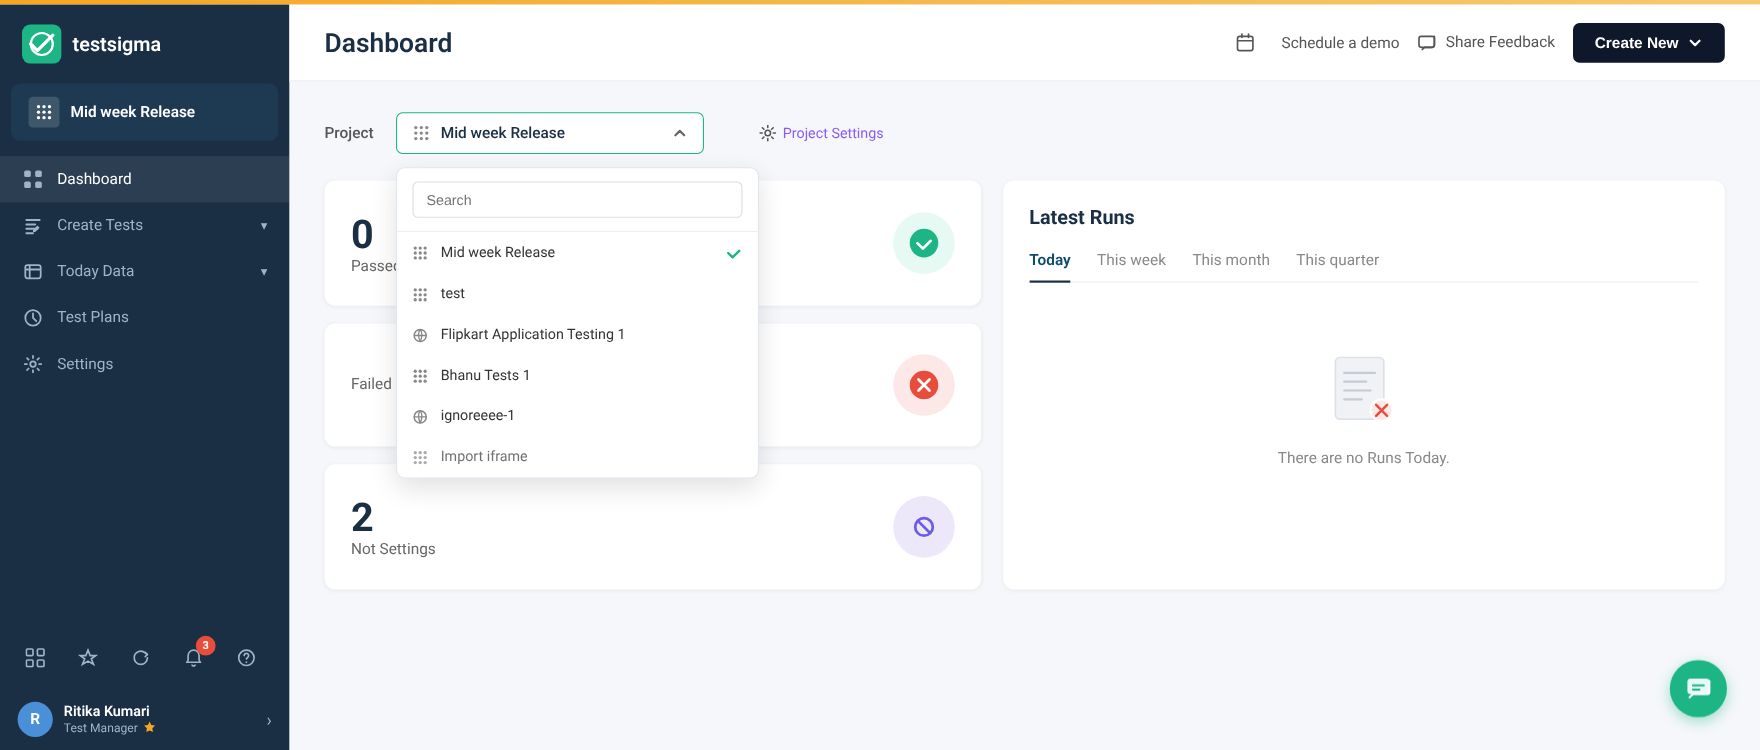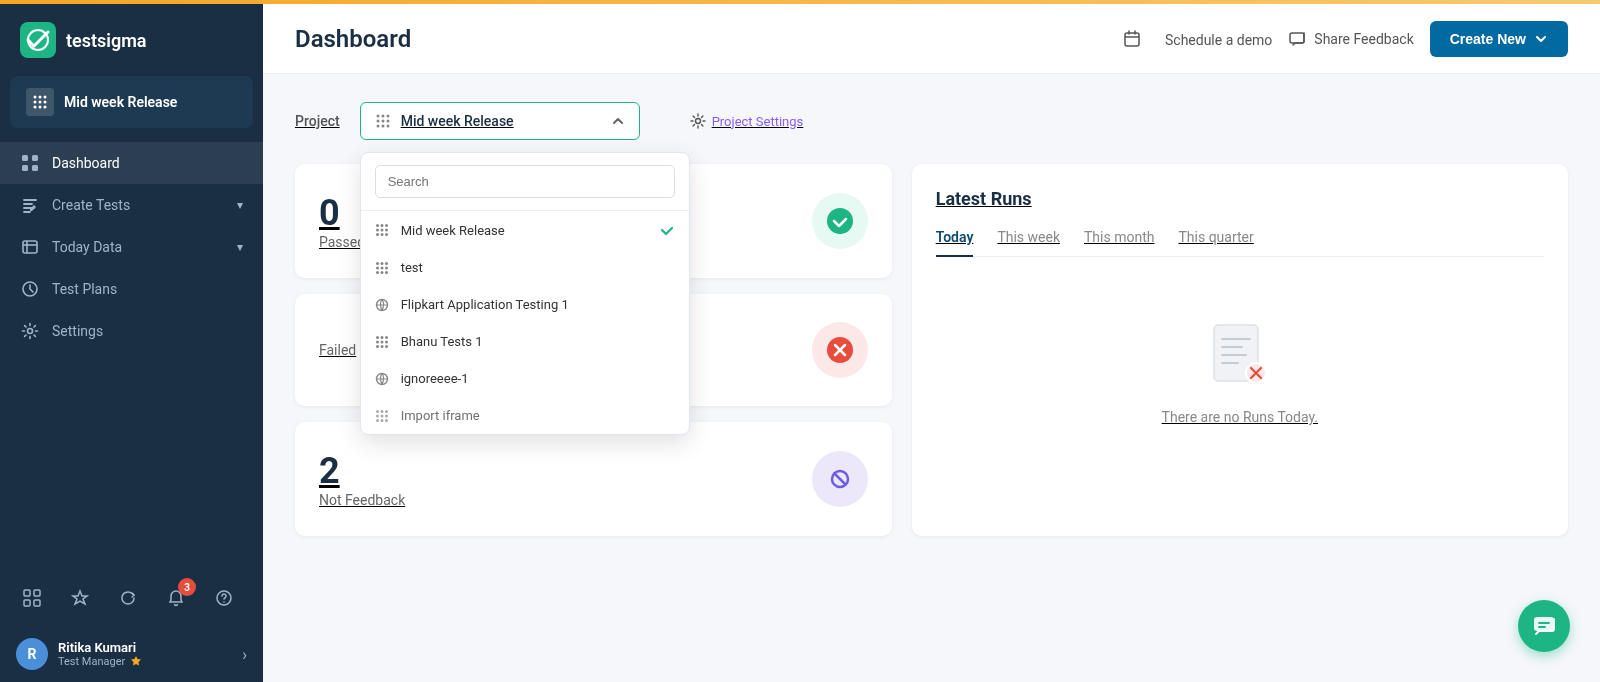--- a/index.html
+++ b/index.html
@@ -166,40 +166,39 @@
     }
     .share-feedback {
       display: flex;
       align-items: center;
       gap: 8px;
       color: #555;
       font-size: 14px;
       cursor: pointer;
     }
     .create-new-btn {
-      background: #0369a1;
+      background: #0f172a;
       color: white;
       border: none;
       padding: 10px 20px;
       border-radius: 6px;
       font-size: 14px;
       font-weight: 600;
       cursor: pointer;
       display: flex;
       align-items: center;
       gap: 8px;
     }
 
     
     .content {
       flex: 1;
       padding: 28px 32px;
       overflow-y: auto;
       position: relative;
-      text-decoration: underline;
     }
 
     
     .project-row {
       display: flex;
       align-items: center;
       gap: 20px;
       margin-bottom: 24px;
       position: relative;
     }
@@ -705,21 +704,21 @@
                 <path d="M9 9l10 10M19 9l-10 10" stroke="white" stroke-width="2.5" stroke-linecap="round"></path>
               </svg>
             </div>
           </div>
         </div>
 
         <div class="stat-card">
           <div style="display:flex; align-items:center; justify-content:space-between;">
             <div>
               <div class="stat-number">2</div>
-              <div class="stat-label">Not Feedback</div>
+              <div class="stat-label">Not Settings</div>
             </div>
             <div class="stat-icon-circle purple">
               <svg width="28" height="28" viewBox="0 0 28 28" fill="none">
                 <circle cx="14" cy="14" r="13" fill="#ede8f9"></circle>
                 <circle cx="14" cy="14" r="8" stroke="#6c5ce7" stroke-width="2.5" fill="none"></circle>
                 <path d="M8.5 8.5l11 11" stroke="#6c5ce7" stroke-width="2.5" stroke-linecap="round"></path>
               </svg>
             </div>
           </div>
         </div>

